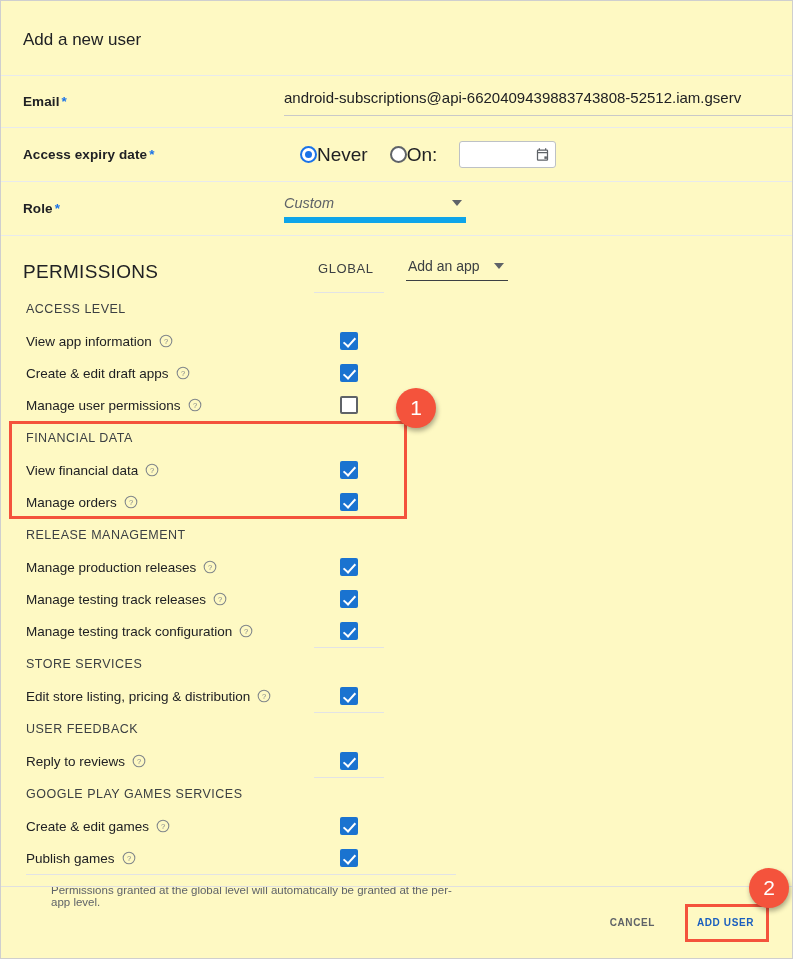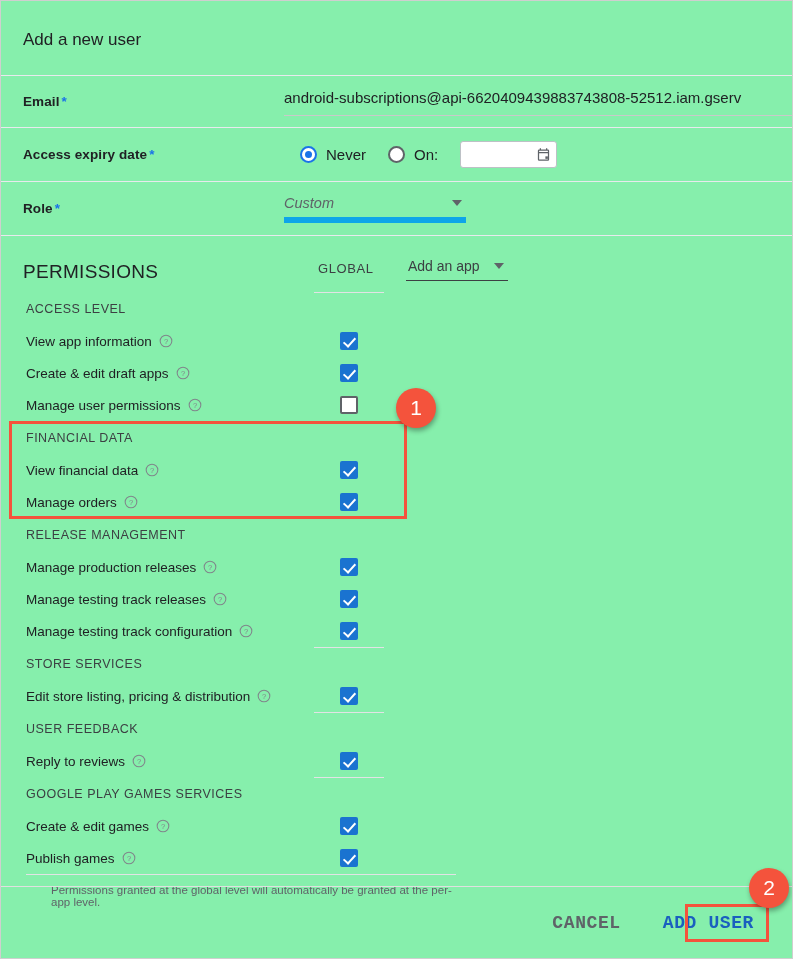--- a/index.html
+++ b/index.html
@@ -5,21 +5,21 @@
   * { box-sizing: border-box; }
   html, body {
     margin: 0; padding: 0;
     background: #ffffff;
     font-family: "Liberation Sans", sans-serif;
   }
   #page {
     position: relative;
     width: 793px;
     height: 959px;
-    background: #86efac;
+    background: #fef9c3;
     border: 1px solid #cfcfcf;
     overflow: hidden;
   }
 
   
   .dialog-title {
     font-size: 17px;
     color: #202124;
     padding: 28px 0 0 22px;
     height: 74px;
@@ -68,21 +68,21 @@
     border: 2px solid #5f6368; background: #fff;
     position: relative; flex: 0 0 17px;
   }
   .radio.checked { border-color: #1a73e8; }
   .radio.checked::after {
     content: ""; position: absolute;
     left: 3px; top: 3px; width: 7px; height: 7px;
     border-radius: 50%; background: #1a73e8;
   }
   .radio-label {
-    margin-left: 9px; font-size: 15px; color: #202124; font-weight: normal;
+    font-size: 19px; color: #202124; font-weight: normal;
   }
   .date-input {
     width: 97px; height: 27px;
     border: 1px solid #bdc1c6; border-radius: 3px;
     background: #fff; position: relative;
     display: flex; align-items: center; justify-content: flex-end;
     padding-right: 5px;
   }
   .cal-icon { width: 15px; height: 15px; display:block; }
 
@@ -190,26 +190,25 @@
   
   .footer {
     position: absolute;
     left: 0; right: 0; bottom: 0;
     height: 72px;
     border-top: 1px solid #e0e0e0;
     display: flex; align-items: center; justify-content: flex-end;
     padding-right: 28px;
   }
   .btn {
-    font-size: 18px; font-weight: bold;
+    font-size: 10px; font-weight: bold;
     letter-spacing: .6px;
     padding: 9px 10px;
     background: none; border: none;
     cursor: pointer;
-    font-family: Liberation Mono, monospace;
   }
   .btn-cancel { color: #5f6368; margin-right: 22px; }
   .btn-add { color: #1a5fbf; }
 
   
   .hl-box {
     position: absolute;
     border: 3px solid #f4533c;
     pointer-events: none;
   }

